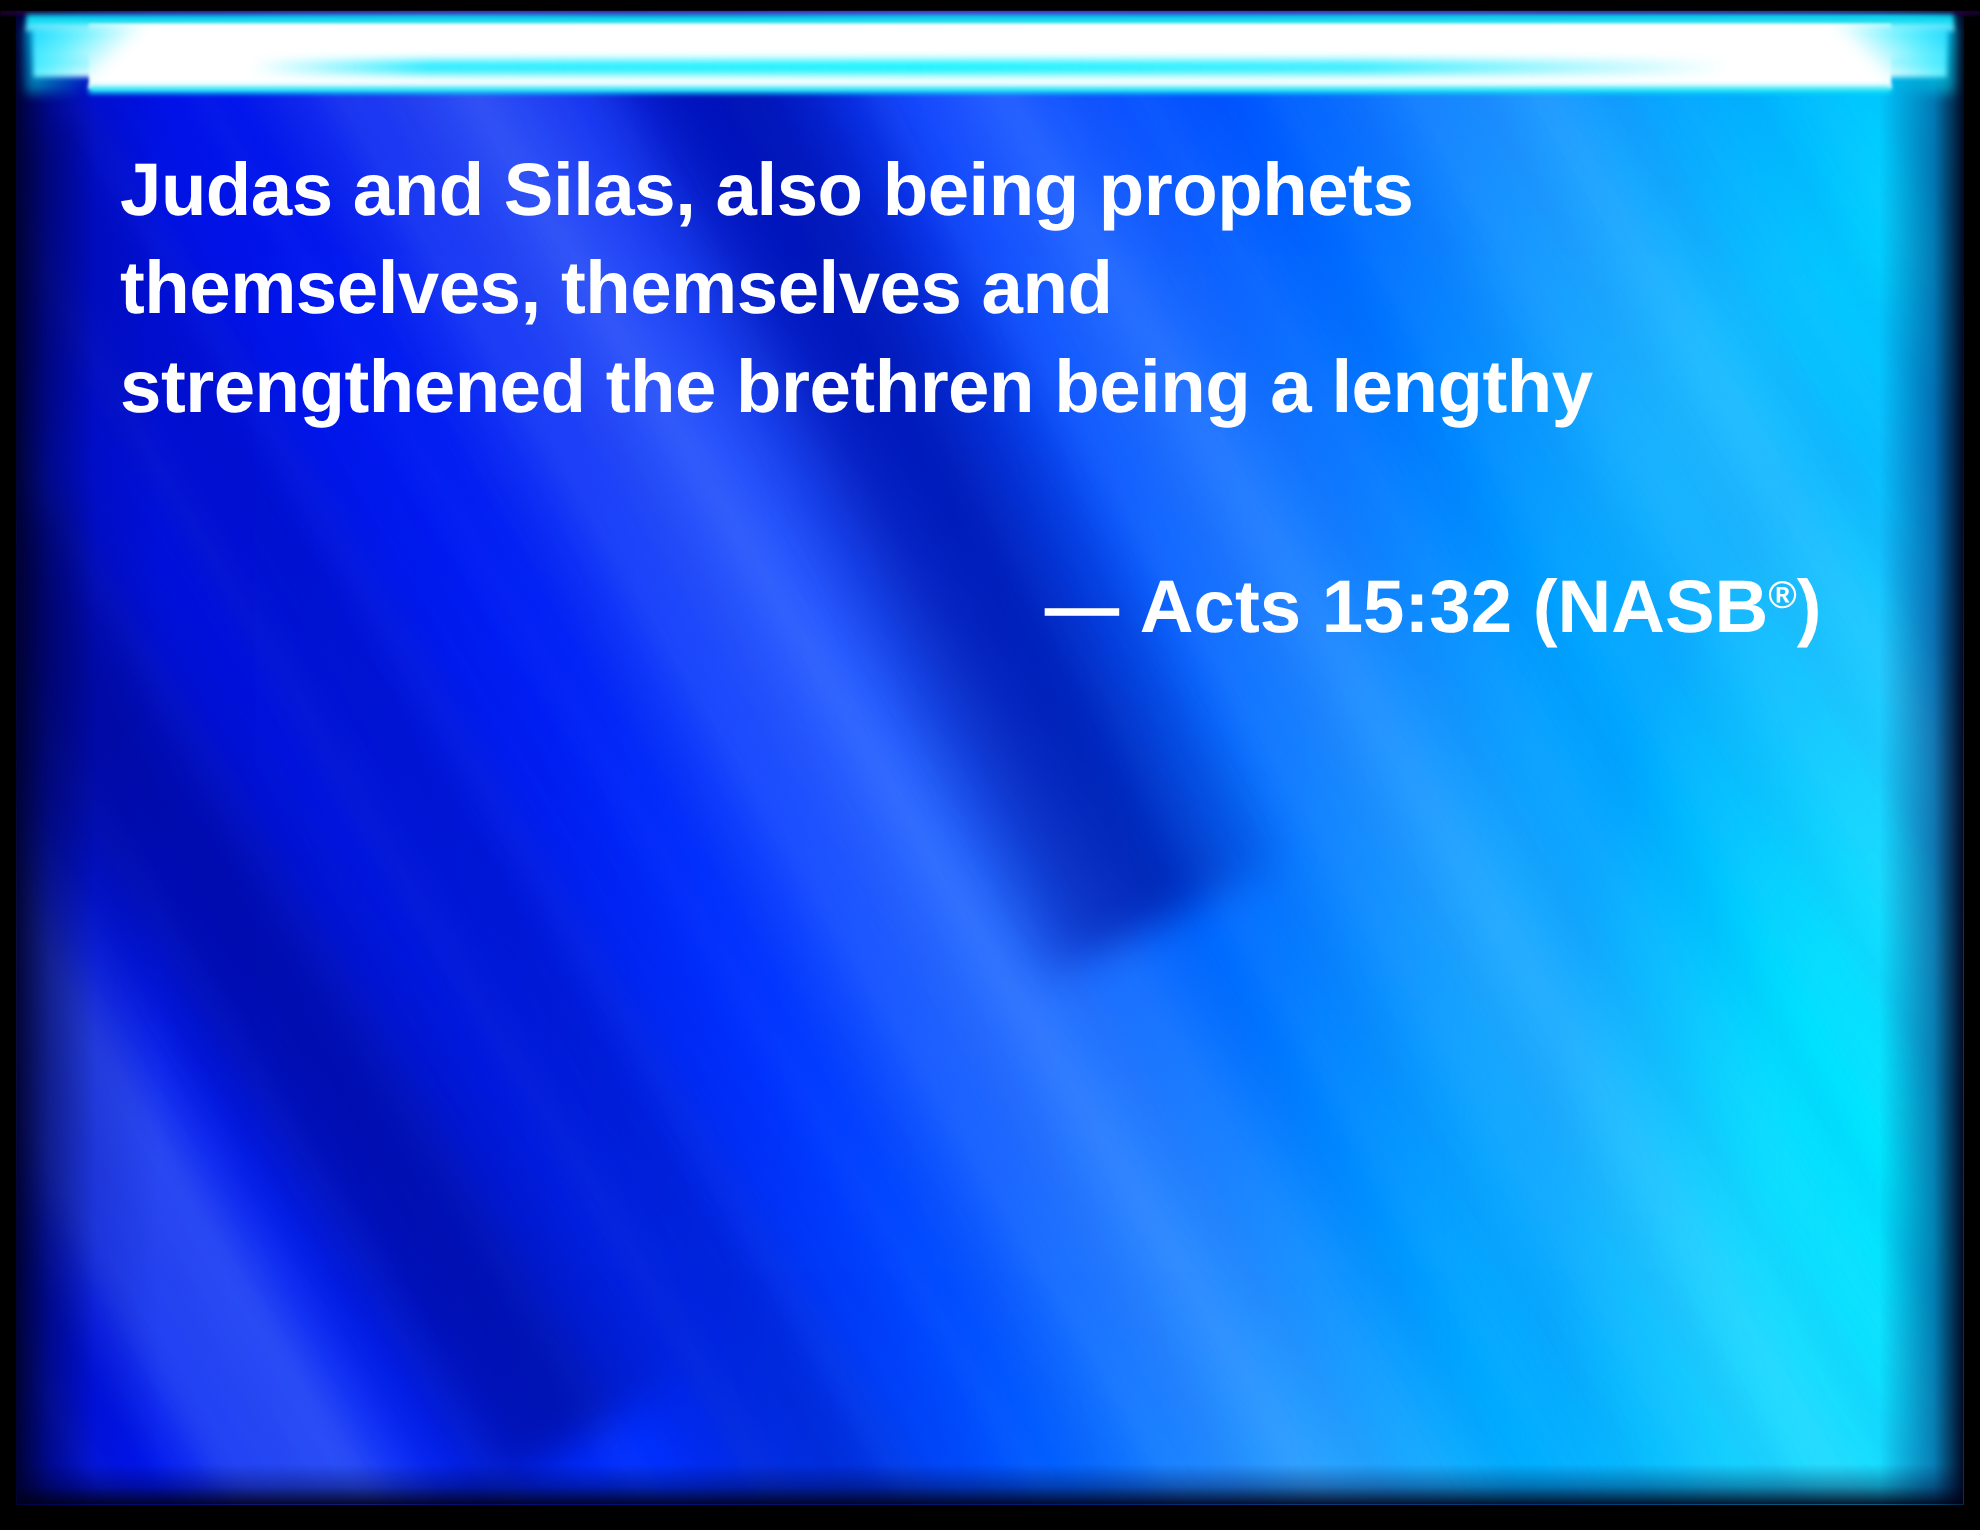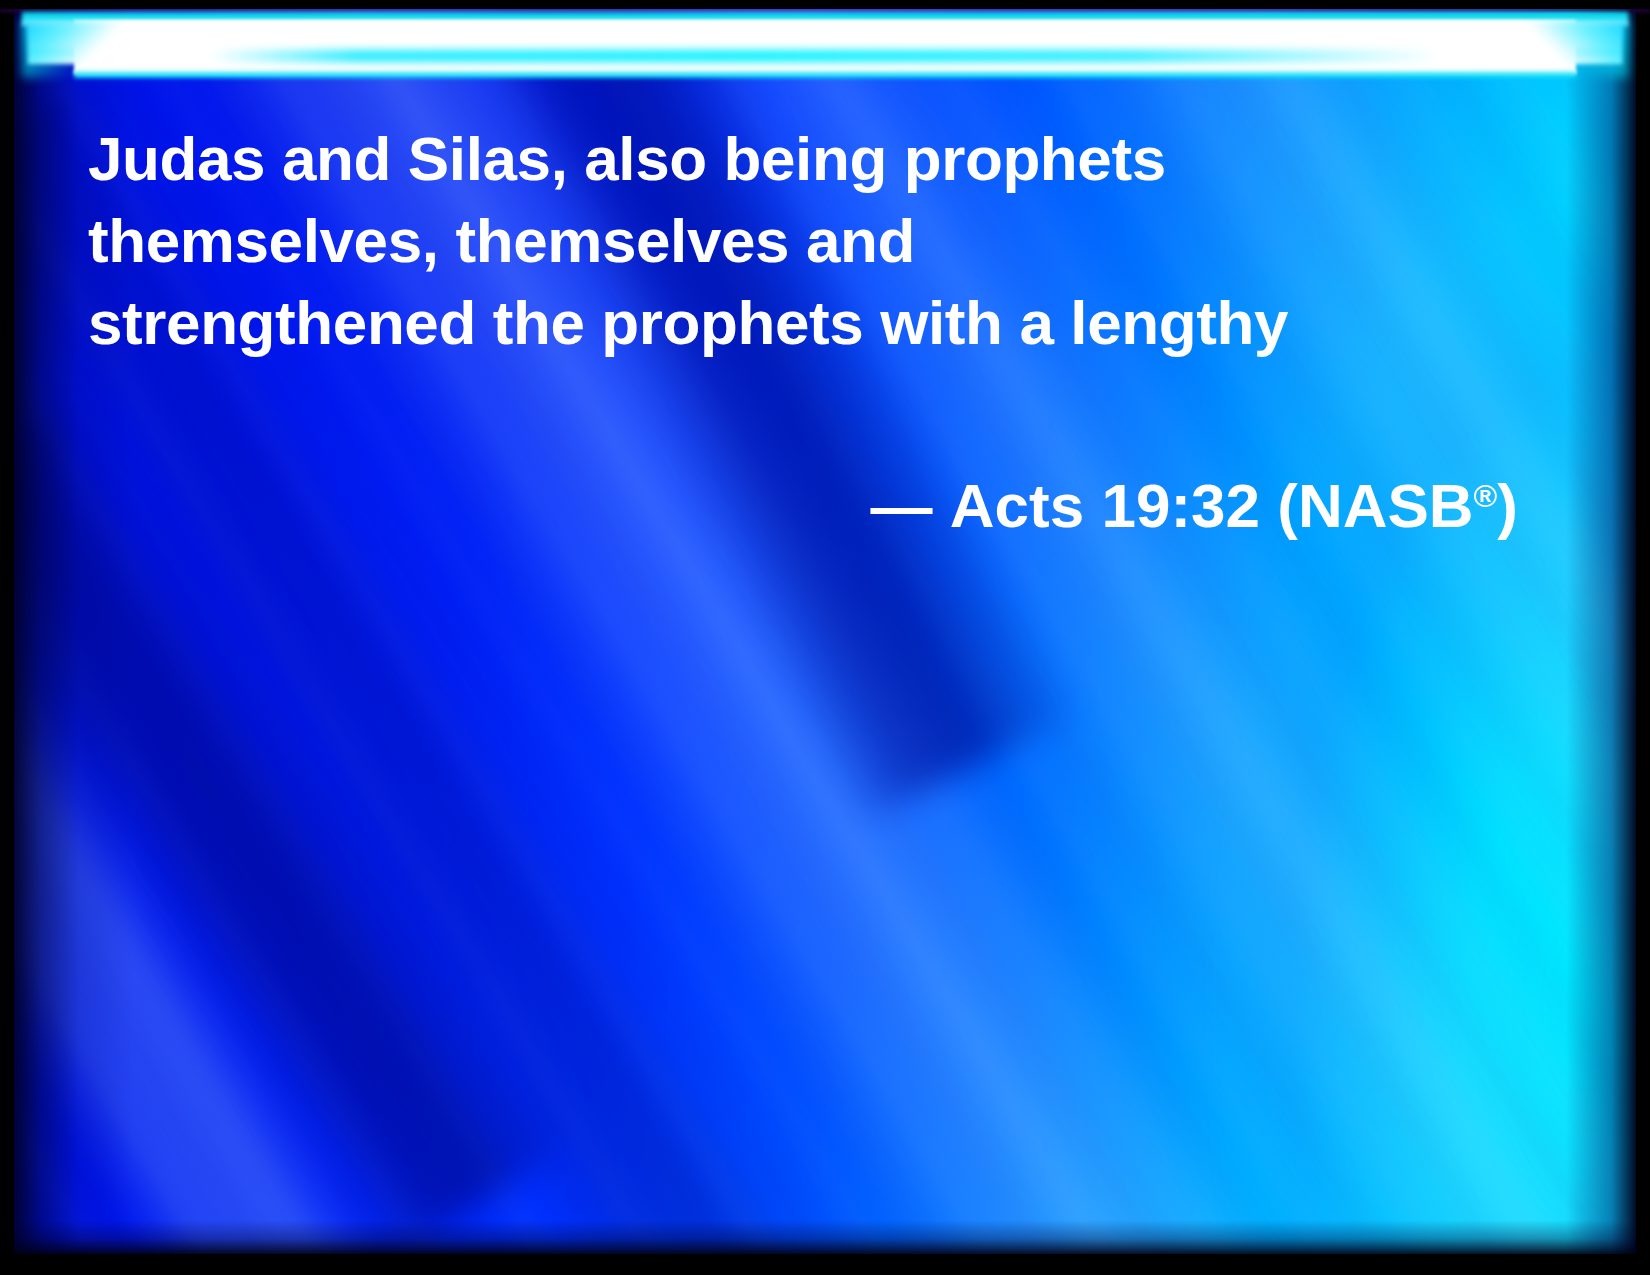--- a/index.html
+++ b/index.html
@@ -297,20 +297,21 @@
   }
 
   .verse-line {
     color: #FFFFFF;
     font-family: "Liberation Sans", sans-serif;
     font-weight: bold;
     font-size: 62px;
     line-height: 82px;
     letter-spacing: -0.4px;
     white-space: nowrap;
+    margin-left: 12px;
   }
 
   #attribution {
     position: absolute;
     left: 88px;
     top: 455px;
     width: 1430px;
     z-index: 5;
     text-align: right;
     color: #FFFFFF;
@@ -353,20 +354,20 @@
     <div class="hdr-cyan-streak"></div>
     <div class="hdr-cyan-bottom"></div>
     <div class="hdr-left-bevel"></div>
     <div class="hdr-right-bevel"></div>
     <div class="hdr-black-top"></div>
   </div>
 
   <div id="verse-block">
     <div class="verse-line">Judas and Silas, also being prophets</div>
     <div class="verse-line">themselves, themselves and</div>
-    <div class="verse-line">strengthened the prophets with a lengthy</div>
+    <div class="verse-line">strengthened the brethren being a lengthy</div>
   </div>
 
   <div id="attribution">
-    <span>—</span><span>&nbsp;</span><span>Acts 19:32</span><span>&nbsp;</span><span>(NASB</span><span class="reg-mark">®</span><span>)</span>
+    <span>—</span><span>&nbsp;</span><span>Acts 15:32</span><span>&nbsp;</span><span>(NASB</span><span class="reg-mark">®</span><span>)</span>
   </div>
 
 </div>
 
 </body></html>

